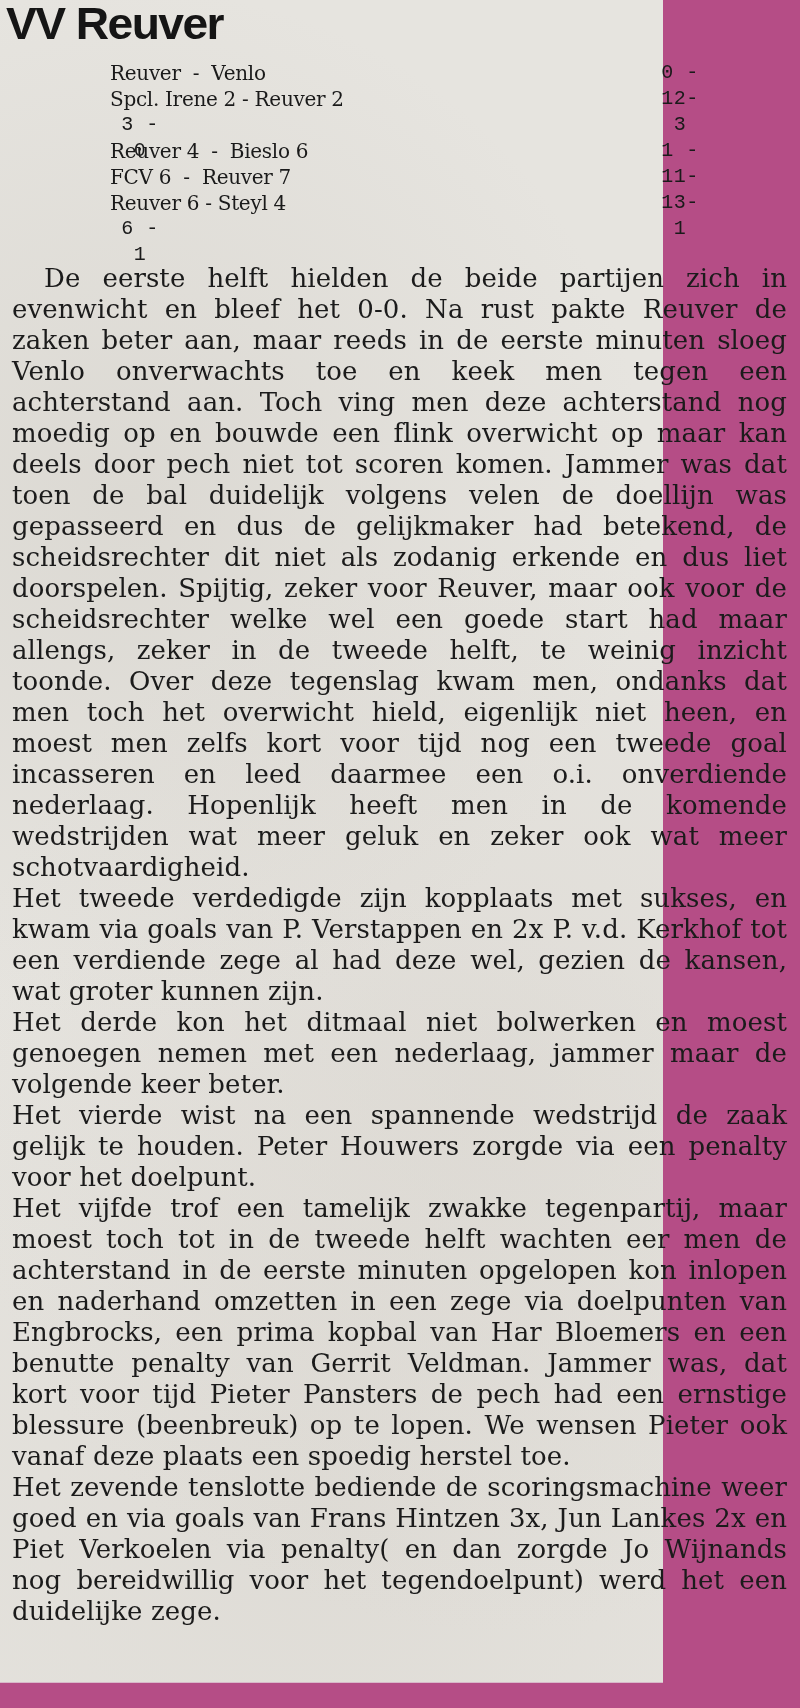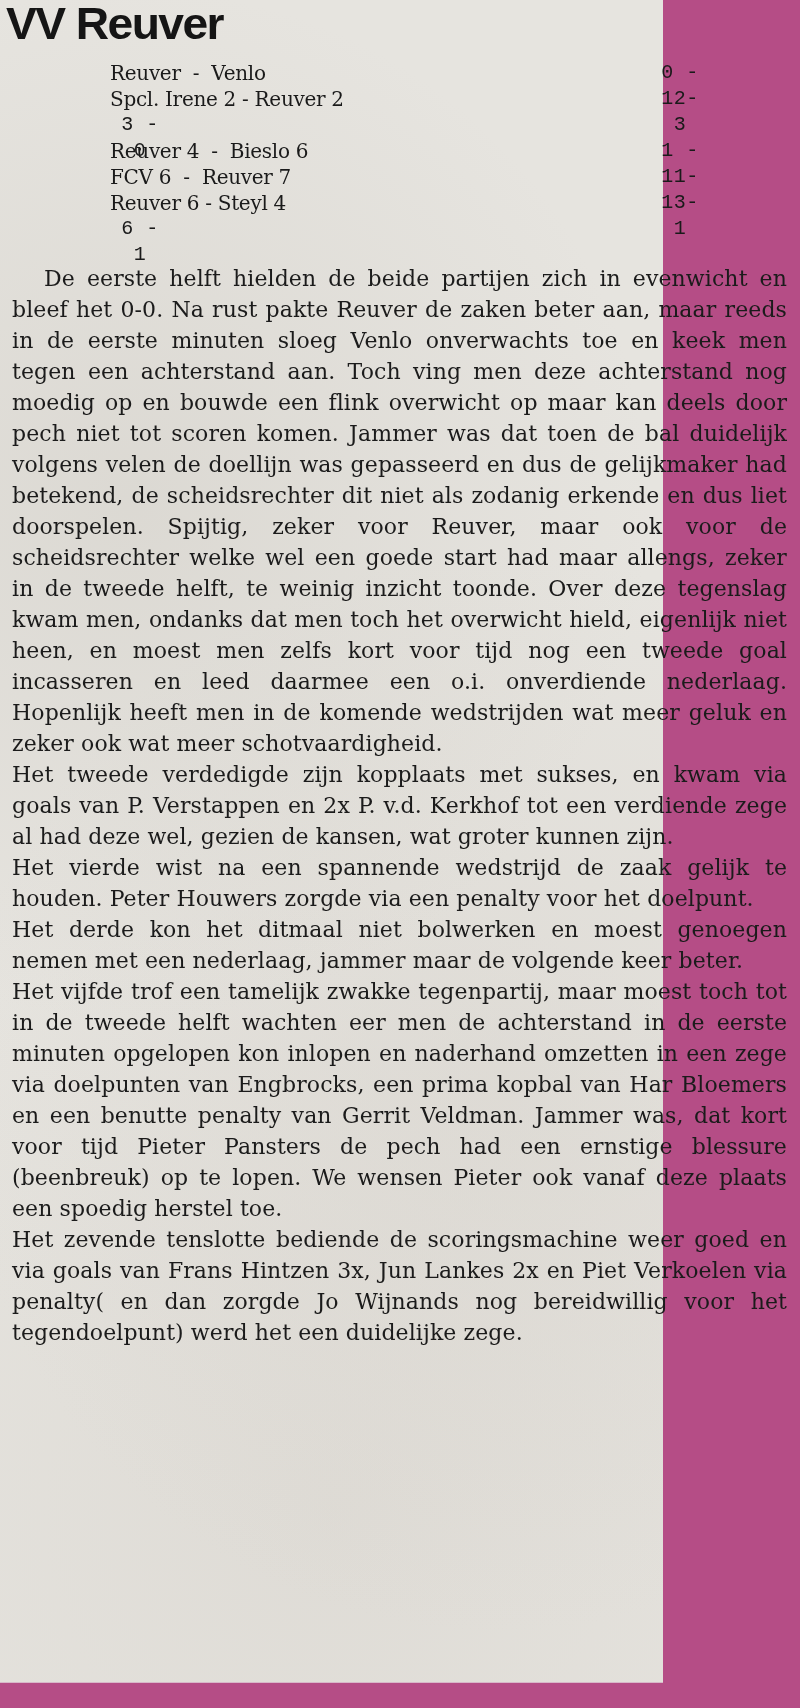--- a/index.html
+++ b/index.html
@@ -66,21 +66,21 @@
       width: 60px;
       text-align: center;
       letter-spacing: 0.5px;
       font-family: Liberation Mono, monospace;
     }
     .article {
       position: absolute;
       left: 12px;
       top: 263px;
       width: 775px;
-      font-size: 22px;
+      font-size: 26px;
       line-height: 31px;
       color: #1b1b1b;
       letter-spacing: 0.1px;
     }
     .para {
       margin: 0;
       text-align: justify;
       text-align-last: left;
       hyphens: manual;
     }
@@ -120,19 +120,19 @@
       <span class="score">1 - 1</span>
     </li>
     <li class="result-row">
       <span class="score">6 - 1</span>
     </li>
   </ul>
 
   <div class="article">
     <p class="para first">De eerste helft hielden de beide partijen zich in evenwicht en bleef het 0-0. Na rust pakte Reuver de zaken beter aan, maar reeds in de eerste minuten sloeg Venlo onverwachts toe en keek men tegen een achterstand aan. Toch ving men deze achterstand nog moedig op en bouwde een flink overwicht op maar kan deels door pech niet tot scoren komen. Jammer was dat toen de bal duidelijk volgens velen de doellijn was gepasseerd en dus de gelijkmaker had betekend, de scheidsrechter dit niet als zodanig erkende en dus liet doorspelen. Spijtig, zeker voor Reuver, maar ook voor de scheidsrechter welke wel een goede start had maar allengs, zeker in de tweede helft, te weinig inzicht toonde. Over deze tegenslag kwam men, ondanks dat men toch het overwicht hield, eigenlijk niet heen, en moest men zelfs kort voor tijd nog een tweede goal incasseren en leed daarmee een o.i. onverdiende nederlaag. Hopenlijk heeft men in de komende wedstrijden wat meer geluk en zeker ook wat meer schotvaardigheid.</p>
     <p class="para">Het tweede verdedigde zijn kopplaats met sukses, en kwam via goals van P. Verstappen en 2x P. v.d. Kerkhof tot een verdiende zege al had deze wel, gezien de kansen, wat groter kunnen zijn.</p>
+    <p class="para">Het derde kon het ditmaal niet bolwerken en moest genoegen nemen met een nederlaag, jammer maar de volgende keer beter.</p>
     <p class="para">Het vierde wist na een spannende wedstrijd de zaak gelijk te houden. Peter Houwers zorgde via een penalty voor het doelpunt.</p>
-    <p class="para">Het derde kon het ditmaal niet bolwerken en moest genoegen nemen met een nederlaag, jammer maar de volgende keer beter.</p>
     <p class="para">Het vijfde trof een tamelijk zwakke tegenpartij, maar moest toch tot in de tweede helft wachten eer men de achterstand in de eerste minuten opgelopen kon inlopen en naderhand omzetten in een zege via doelpunten van Engbrocks, een prima kopbal van Har Bloemers en een benutte penalty van Gerrit Veldman. Jammer was, dat kort voor tijd Pieter Pansters de pech had een ernstige blessure (beenbreuk) op te lopen. We wensen Pieter ook vanaf deze plaats een spoedig herstel toe.</p>
     <p class="para">Het zevende tenslotte bediende de scoringsmachine weer goed en via goals van Frans Hintzen 3x, Jun Lankes 2x en Piet Verkoelen via penalty( en dan zorgde Jo Wijnands nog bereidwillig voor het tegendoelpunt) werd het een duidelijke zege.</p>
   </div>
 
 </div>
 
 </body></html>

